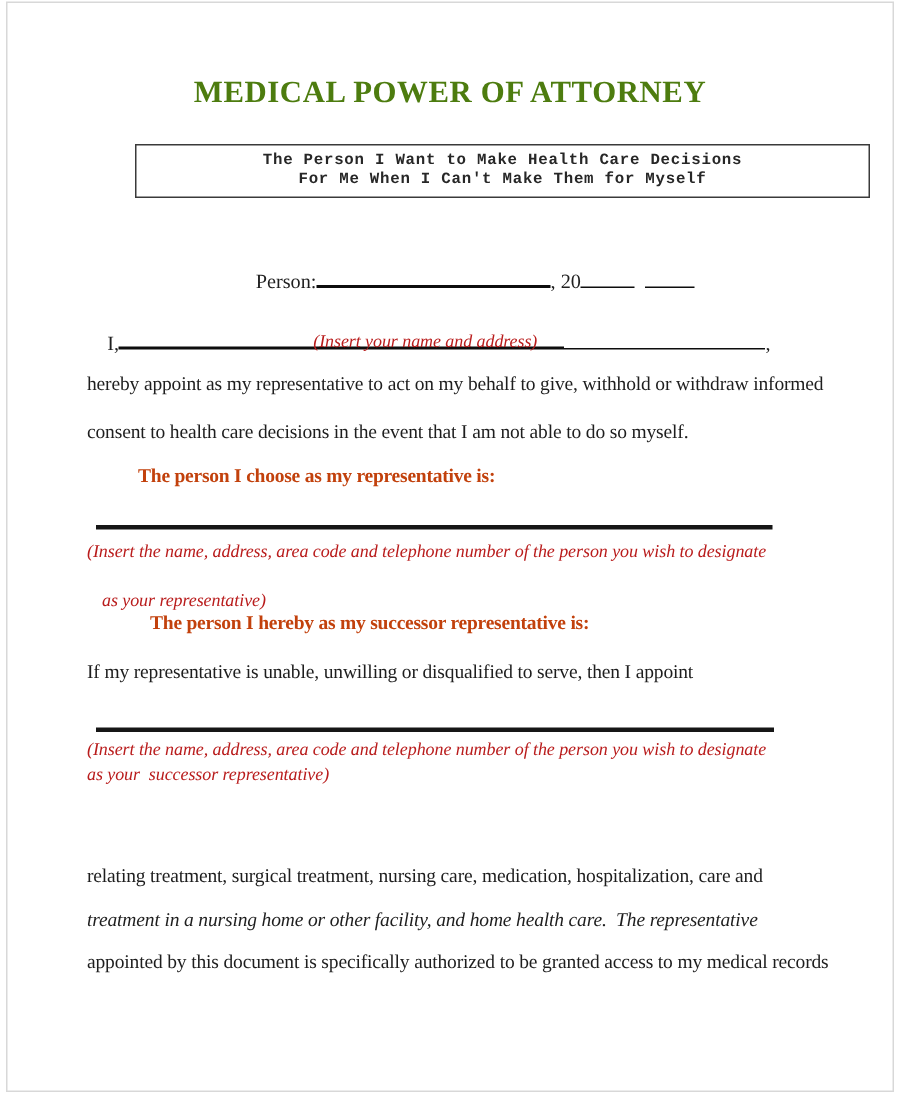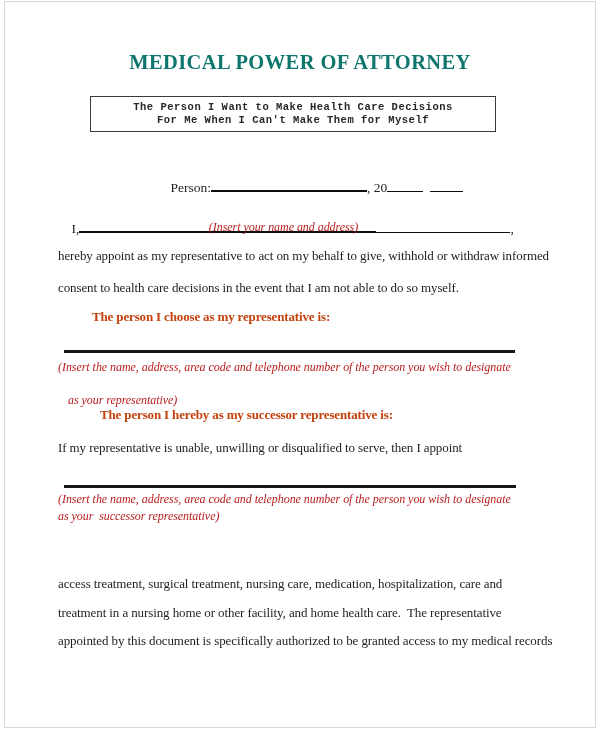--- a/index.html
+++ b/index.html
@@ -10,24 +10,24 @@
     color: #1f1f1f;
   }
   .frame {
     position: absolute; left: 4px; top: 1px; right: 4px; bottom: 2px;
     border: 1px solid #d8d8d8; pointer-events: none;
   }
   .abs { position: absolute; white-space: pre; }
   .title {
     left: 0; width: 600px; top: 51px; text-align: center;
     font-size: 20.5px; line-height: 22px; font-weight: bold; letter-spacing: 0.4px;
-    color: #0f766e;
+    color: #4d7c0f;
   }
   .subtitle-box {
-    position: absolute; left: 90px; top: 96px; width: 406px;
+    position: absolute; left: 90px; top: 96px; width: 490px;
     border: 1.2px solid #3a3a3a; padding: 4px 0 5px 0; text-align: center;
     background: #ffffff;
   }
   .subtitle-line {
     font-family: "Liberation Mono", "DejaVu Sans Mono", monospace;
     font-size: 10.5px; line-height: 12.5px; font-weight: bold;
     letter-spacing: 0.5px; color: #272727; white-space: pre;
   }
   .body-text { font-size: 13px; letter-spacing: -0.1px; color: #1e1e1e; }
   .bold-heading { font-size: 13px; font-weight: bold; letter-spacing: -0.15px; color: #c2410c; }
@@ -79,17 +79,17 @@
 
   <div class="abs bold-heading" style="left:100px; top:407px;">The person I hereby as my successor representative is:</div>
 
   <div class="abs body-text" style="left:58px; top:440px;">If my representative is unable, unwilling or disqualified to serve, then I appoint</div>
 
   <div class="rule" style="left:64px; top:485px; width:452px;"></div>
 
   <div class="abs italic-note" style="left:58px; top:492px;">(Insert the name, address, area code and telephone number of the person you wish to designate</div>
   <div class="abs italic-note" style="left:58px; top:509px;">as your  successor representative)</div>
 
-  <div class="abs body-text" style="left:58px; top:576px;">access treatment, surgical treatment, nursing care, medication, hospitalization, care and</div>
-  <div class="abs body-text" style="left:58px; top:605px;">treatment in a nursing home or other facility, and home health care.  The representative</div>
+  <div class="abs body-text" style="left:58px; top:576px;">relating treatment, surgical treatment, nursing care, medication, hospitalization, care and</div>
+  <div class="abs body-text" style="left:58px; top:605px;font-style:italic;">treatment in a nursing home or other facility, and home health care.  The representative</div>
   <div class="abs body-text" style="left:58px; top:633px;">appointed by this document is specifically authorized to be granted access to my medical records</div>
 
 </div>
 
 </body></html>

